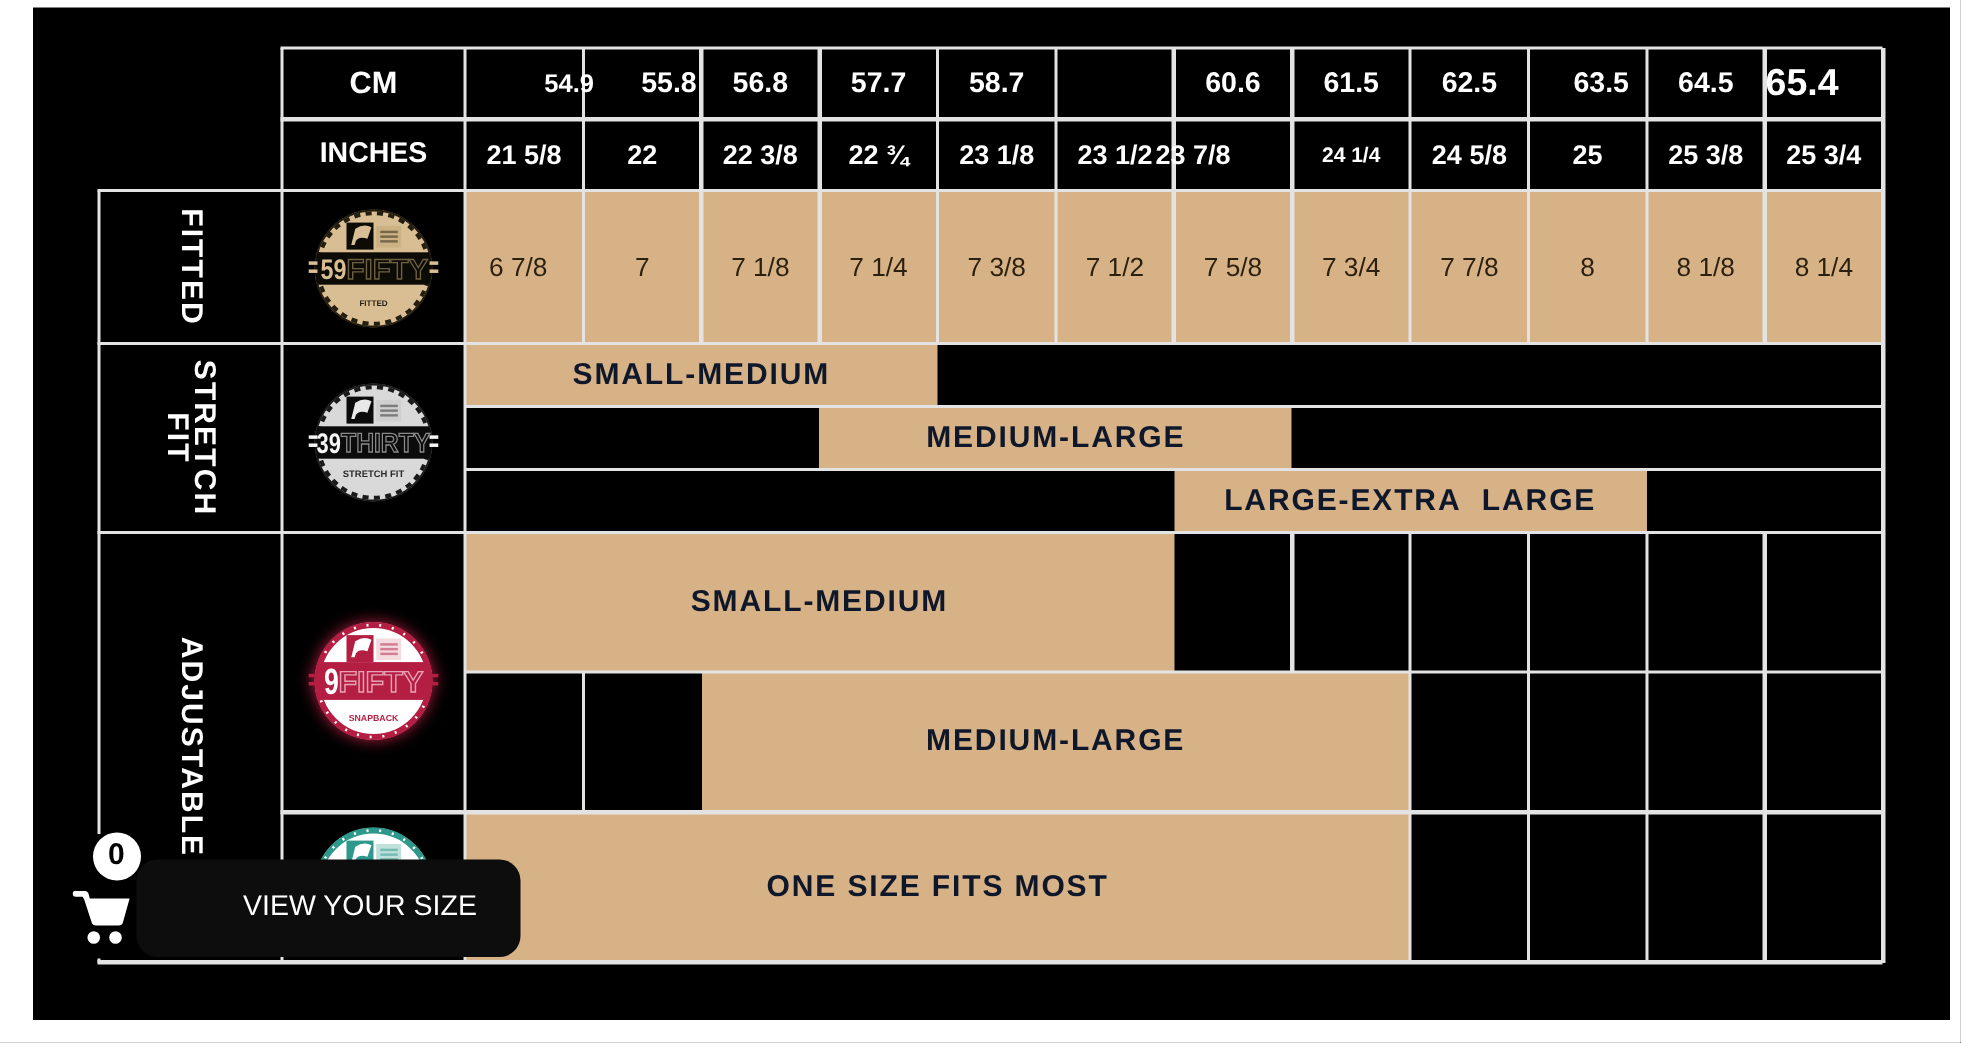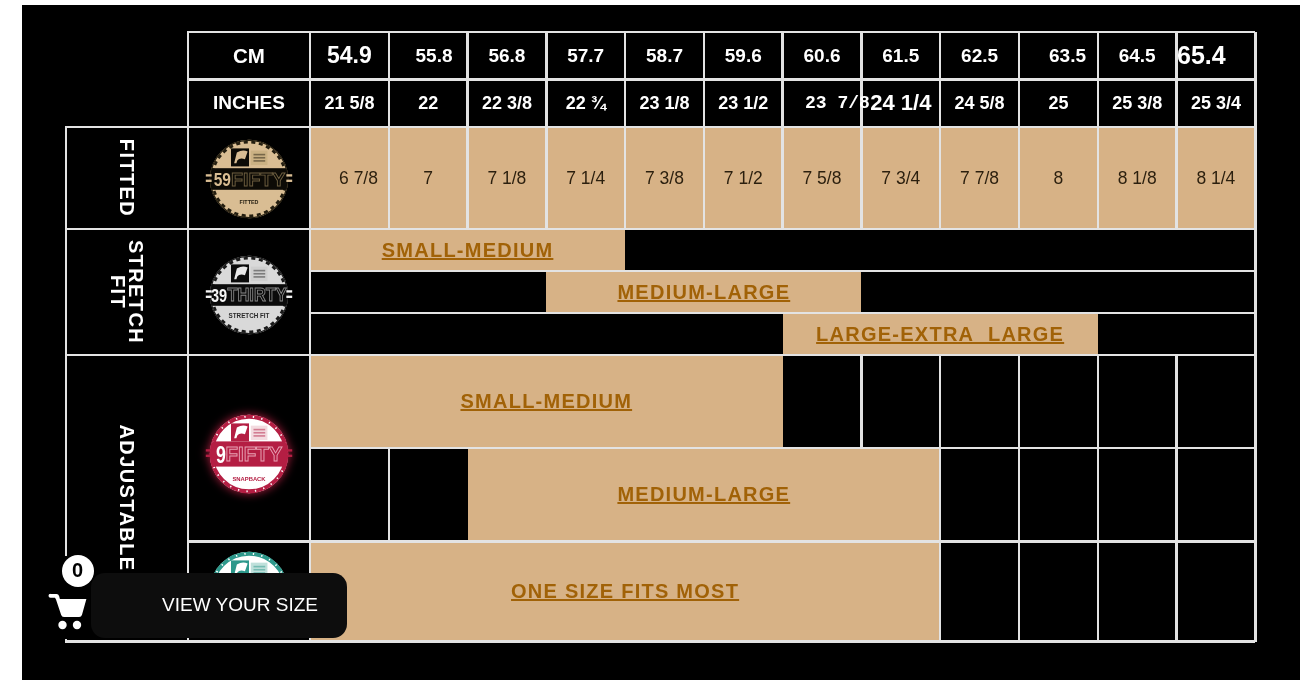--- a/index.html
+++ b/index.html
@@ -1,20 +1,20 @@
 <!DOCTYPE html>
 <html><head><meta charset="utf-8"><style>
 html,body{margin:0;padding:0;background:#fff;}
 #page{position:relative;width:1307px;height:695px;background:#fff;overflow:hidden;font-family:"Liberation Sans",sans-serif;}
 .a{position:absolute;}
 .ln{position:absolute;background:#e3e3e3;}
 .tan{position:absolute;background:#d7b286;}
 .ct{position:absolute;display:flex;align-items:center;justify-content:center;white-space:nowrap;}
 .hw{color:#fff;font-weight:bold;}
-.band{color:#a16207;font-weight:bold;font-size:20px;letter-spacing:1.25px;text-decoration:underline;}
+.band{color:#0f172a;font-weight:bold;font-size:20px;letter-spacing:1.25px;}
 .fit{color:#2b1f0e;font-size:17.5px;}
 .rot{color:#fff;font-weight:bold;font-size:20px;letter-spacing:1.4px;transform:rotate(90deg);text-align:center;line-height:18px;}
 </style></head><body>
 <div id="page">
 <div class="a" style="left:22px;top:5px;width:1278px;height:675px;background:#000;"></div>
 <div class="tan" style="left:310.0px;top:127.0px;width:945.3px;height:102.0px;"></div>
 <div class="tan" style="left:310.0px;top:229.0px;width:315.1px;height:42.0px;"></div>
 <div class="tan" style="left:546.3px;top:271.0px;width:315.1px;height:42.0px;"></div>
 <div class="tan" style="left:782.6px;top:313.0px;width:315.1px;height:42.0px;"></div>
 <div class="tan" style="left:310.0px;top:355.0px;width:472.6px;height:93.0px;"></div>
@@ -46,43 +46,42 @@
 <div class="ln" style="left:1175.3px;top:32.0px;width:2.5px;height:197.0px;"></div>
 <div class="ln" style="left:1254.0px;top:32.0px;width:2.5px;height:609.5px;"></div>
 <div class="ln" style="left:387.5px;top:448.0px;width:2.5px;height:93.5px;"></div>
 <div class="ln" style="left:860.2px;top:355.0px;width:2.5px;height:93.0px;"></div>
 <div class="ln" style="left:938.9px;top:355.0px;width:2.5px;height:286.5px;"></div>
 <div class="ln" style="left:1017.7px;top:355.0px;width:2.5px;height:286.5px;"></div>
 <div class="ln" style="left:1096.5px;top:355.0px;width:2.5px;height:286.5px;"></div>
 <div class="ln" style="left:1175.3px;top:355.0px;width:2.5px;height:286.5px;"></div>
 <div class="ct hw" style="left:188.0px;top:79.5px;width:122.0px;height:47.5px;font-size:19px;">INCHES</div>
 <div class="ct hw" style="left:188.0px;top:32.0px;width:122.0px;height:47.5px;font-size:20.5px;">CM</div>
-<div class="ct hw" style="left:310.0px;top:32.0px;width:78.8px;height:47.5px;font-size:23px;">54.9</div>
+<div class="ct hw" style="left:310.0px;top:32.0px;width:78.8px;height:47.5px;font-size:17px;padding-left:30px;">54.9</div>
 <div class="ct hw" style="left:310.0px;top:79.5px;width:78.8px;height:47.5px;font-size:18px;">21 5/8</div>
-<div class="ct fit" style="left:310.0px;top:127.0px;width:71px;height:102.0px;margin-left:13px;">6 7/8</div>
-<div class="ct hw" style="left:384px;top:32.0px;width:100px;height:47.5px;font-size:19px;">55.8</div>
+<div class="ct fit" style="left:310.0px;top:127.0px;width:71px;height:102.0px;">6 7/8</div>
+<div class="ct hw" style="left:396px;top:32.0px;width:100px;height:47.5px;font-size:19px;">55.8</div>
 <div class="ct hw" style="left:388.8px;top:79.5px;width:78.8px;height:47.5px;font-size:18px;">22</div>
 <div class="ct fit" style="left:388.8px;top:127.0px;width:78.8px;height:102.0px;">7</div>
 <div class="ct hw" style="left:467.5px;top:32.0px;width:78.8px;height:47.5px;font-size:19px;">56.8</div>
 <div class="ct hw" style="left:467.5px;top:79.5px;width:78.8px;height:47.5px;font-size:18px;">22 3/8</div>
 <div class="ct fit" style="left:467.5px;top:127.0px;width:78.8px;height:102.0px;">7 1/8</div>
 <div class="ct hw" style="left:546.3px;top:32.0px;width:78.8px;height:47.5px;font-size:19px;">57.7</div>
 <div class="ct hw" style="left:546.3px;top:79.5px;width:78.8px;height:47.5px;font-size:18px;">22 ¾</div>
 <div class="ct fit" style="left:546.3px;top:127.0px;width:78.8px;height:102.0px;">7 1/4</div>
 <div class="ct hw" style="left:625.1px;top:32.0px;width:78.8px;height:47.5px;font-size:19px;">58.7</div>
 <div class="ct hw" style="left:625.1px;top:79.5px;width:78.8px;height:47.5px;font-size:18px;">23 1/8</div>
 <div class="ct fit" style="left:625.1px;top:127.0px;width:78.8px;height:102.0px;">7 3/8</div>
-<div class="ct hw" style="left:703.9px;top:32.0px;width:78.8px;height:47.5px;font-size:19px;">59.6</div>
 <div class="ct hw" style="left:703.9px;top:79.5px;width:78.8px;height:47.5px;font-size:18px;">23 1/2</div>
 <div class="ct fit" style="left:703.9px;top:127.0px;width:78.8px;height:102.0px;">7 1/2</div>
 <div class="ct hw" style="left:782.6px;top:32.0px;width:78.8px;height:47.5px;font-size:19px;text-align:right;">60.6</div>
-<div class="ct hw" style="left:798px;top:79.5px;width:78.8px;height:47.5px;font-size:18px;font-family:Liberation Mono, monospace;">23 7/8</div>
+<div class="ct hw" style="left:756px;top:79.5px;width:78.8px;height:47.5px;font-size:18px;">23 7/8</div>
 <div class="ct fit" style="left:782.6px;top:127.0px;width:78.8px;height:102.0px;">7 5/8</div>
 <div class="ct hw" style="left:861.4px;top:32.0px;width:78.8px;height:47.5px;font-size:19px;">61.5</div>
-<div class="ct hw" style="left:861.4px;top:79.5px;width:78.8px;height:47.5px;font-size:22px;">24 1/4</div>
+<div class="ct hw" style="left:861.4px;top:79.5px;width:78.8px;height:47.5px;font-size:14px;">24 1/4</div>
 <div class="ct fit" style="left:861.4px;top:127.0px;width:78.8px;height:102.0px;">7 3/4</div>
 <div class="ct hw" style="left:940.2px;top:32.0px;width:78.8px;height:47.5px;font-size:19px;">62.5</div>
 <div class="ct hw" style="left:940.2px;top:79.5px;width:78.8px;height:47.5px;font-size:18px;">24 5/8</div>
 <div class="ct fit" style="left:940.2px;top:127.0px;width:78.8px;height:102.0px;">7 7/8</div>
 <div class="ct hw" style="left:1019.0px;top:32.0px;width:97px;height:47.5px;font-size:19px;">63.5</div>
 <div class="ct hw" style="left:1019.0px;top:79.5px;width:78.8px;height:47.5px;font-size:18px;">25</div>
 <div class="ct fit" style="left:1019.0px;top:127.0px;width:78.8px;height:102.0px;">8</div>
 <div class="ct hw" style="left:1097.8px;top:32.0px;width:78.8px;height:47.5px;font-size:19px;">64.5</div>
 <div class="ct hw" style="left:1097.8px;top:79.5px;width:78.8px;height:47.5px;font-size:18px;">25 3/8</div>
 <div class="ct fit" style="left:1097.8px;top:127.0px;width:78.8px;height:102.0px;">8 1/8</div>

